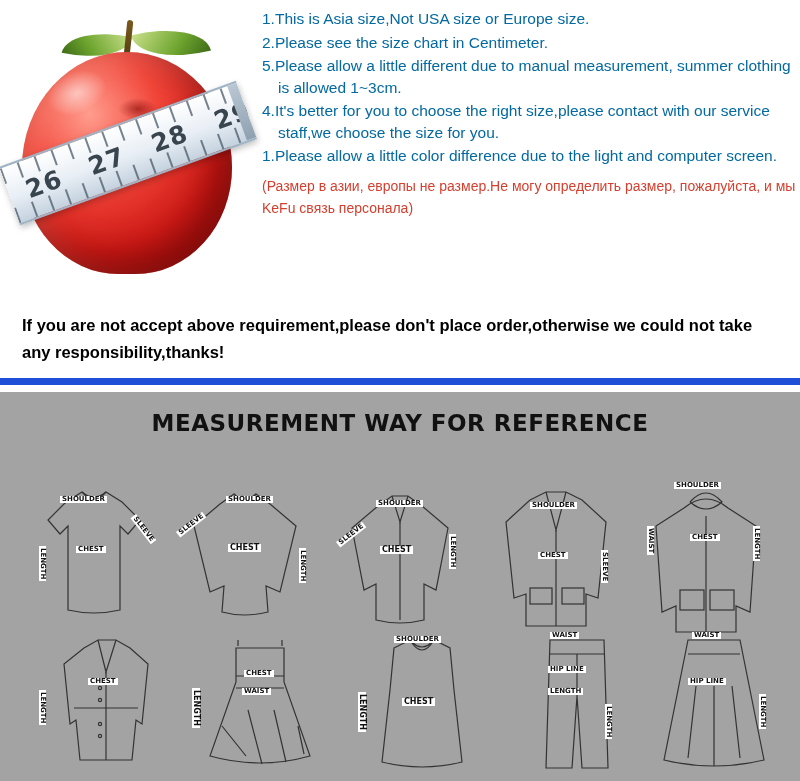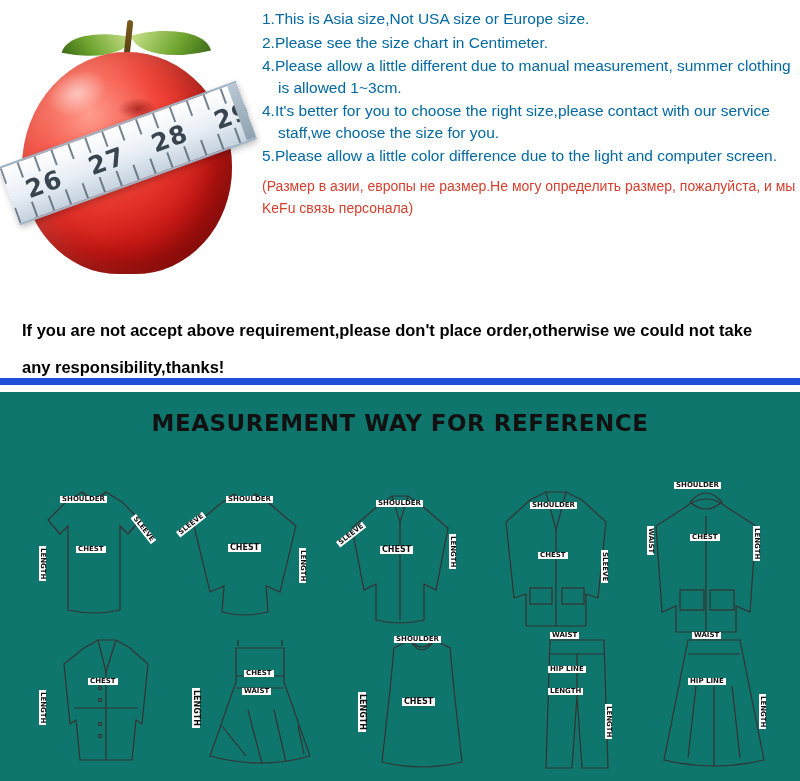--- a/index.html
+++ b/index.html
@@ -165,41 +165,41 @@
 
   
   .warning {
     position: absolute;
     left: 0;
     top: 306px;
     width: 800px;
     padding: 6px 22px 0 22px;
     font-size: 16.5px;
     font-weight: bold;
-    line-height: 37px;
+    line-height: 27px;
     color: #000;
   }
 
   .blue-bar {
     position: absolute;
     left: 0;
     top: 378px;
     width: 800px;
     height: 7px;
     background: #1f4fd8;
   }
 
   
   .measure-section {
     position: absolute;
     left: 0;
     top: 392px;
     width: 800px;
     height: 389px;
-    background: #0f766e;
+    background: #a3a3a3;
   }
   .measure-title {
     text-align: center;
     font-family: "DejaVu Sans", sans-serif;
     font-weight: bold;
     font-size: 23px;
     letter-spacing: .5px;
     color: #111;
     margin: 18px 0 4px 0;
   }
@@ -252,23 +252,23 @@
         <span>29</span>
       </div>
       <div class="tape-end"></div>
     </div>
   </div>
 
   <div class="notice">
     <ul class="notice-list">
       <li>1.This is Asia size,Not USA size or Europe size.</li>
       <li>2.Please see the size chart in Centimeter.</li>
-      <li>4.Please allow a little different due to manual measurement, summer clothing is allowed 1~3cm.</li>
+      <li>5.Please allow a little different due to manual measurement, summer clothing is allowed 1~3cm.</li>
       <li>4.It's better for you to choose the right size,please contact with our service staff,we choose the size for you.</li>
-      <li>5.Please allow a little color difference due to the light and computer screen.</li>
+      <li>1.Please allow a little color difference due to the light and computer screen.</li>
     </ul>
     <div class="notice-ru">(Размер в азии, европы не размер.Не могу определить размер, пожалуйста, и мы KeFu связь персонала)</div>
   </div>
 </div>
 
 <div class="warning">If you are not accept above requirement,please don't place order,otherwise we could not take any responsibility,thanks!</div>
 
 <div class="blue-bar"></div>
 
 <div class="measure-section">

